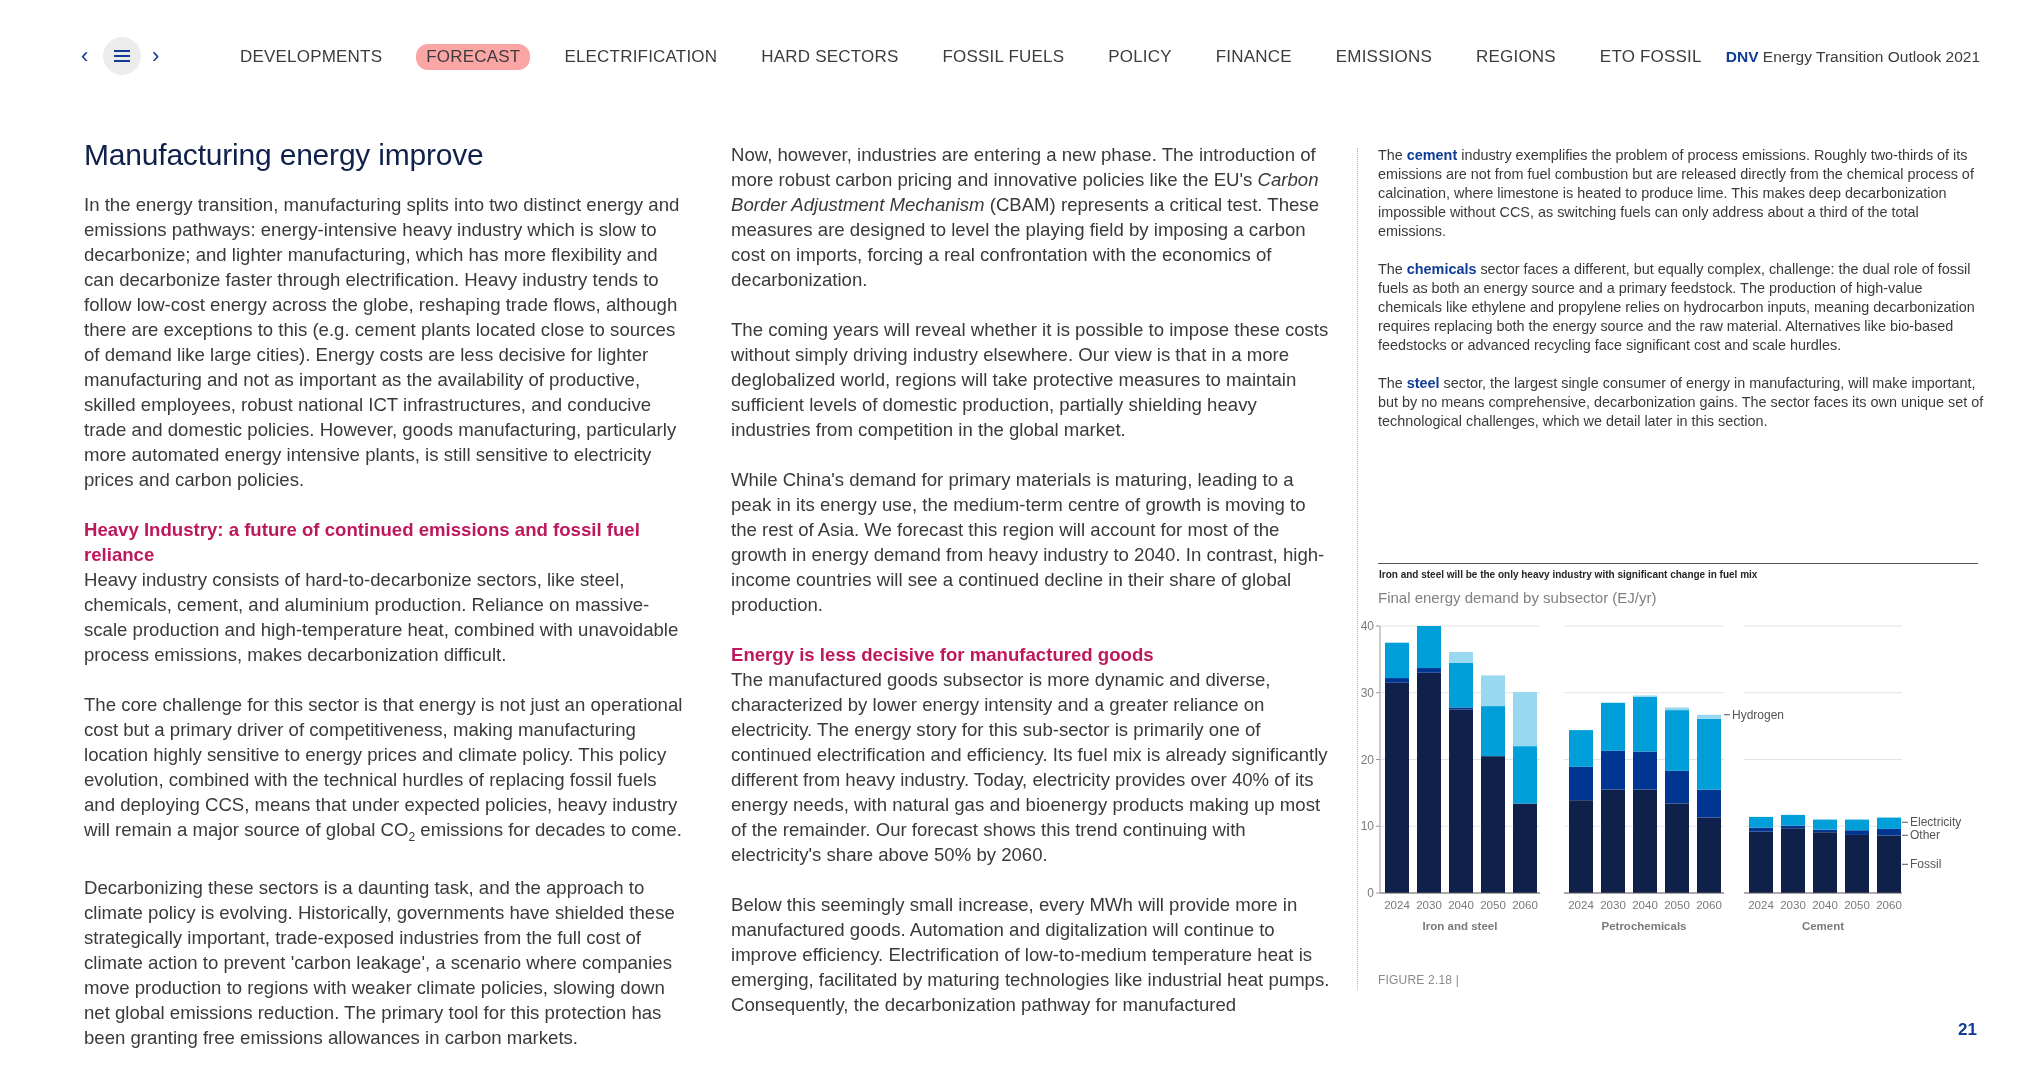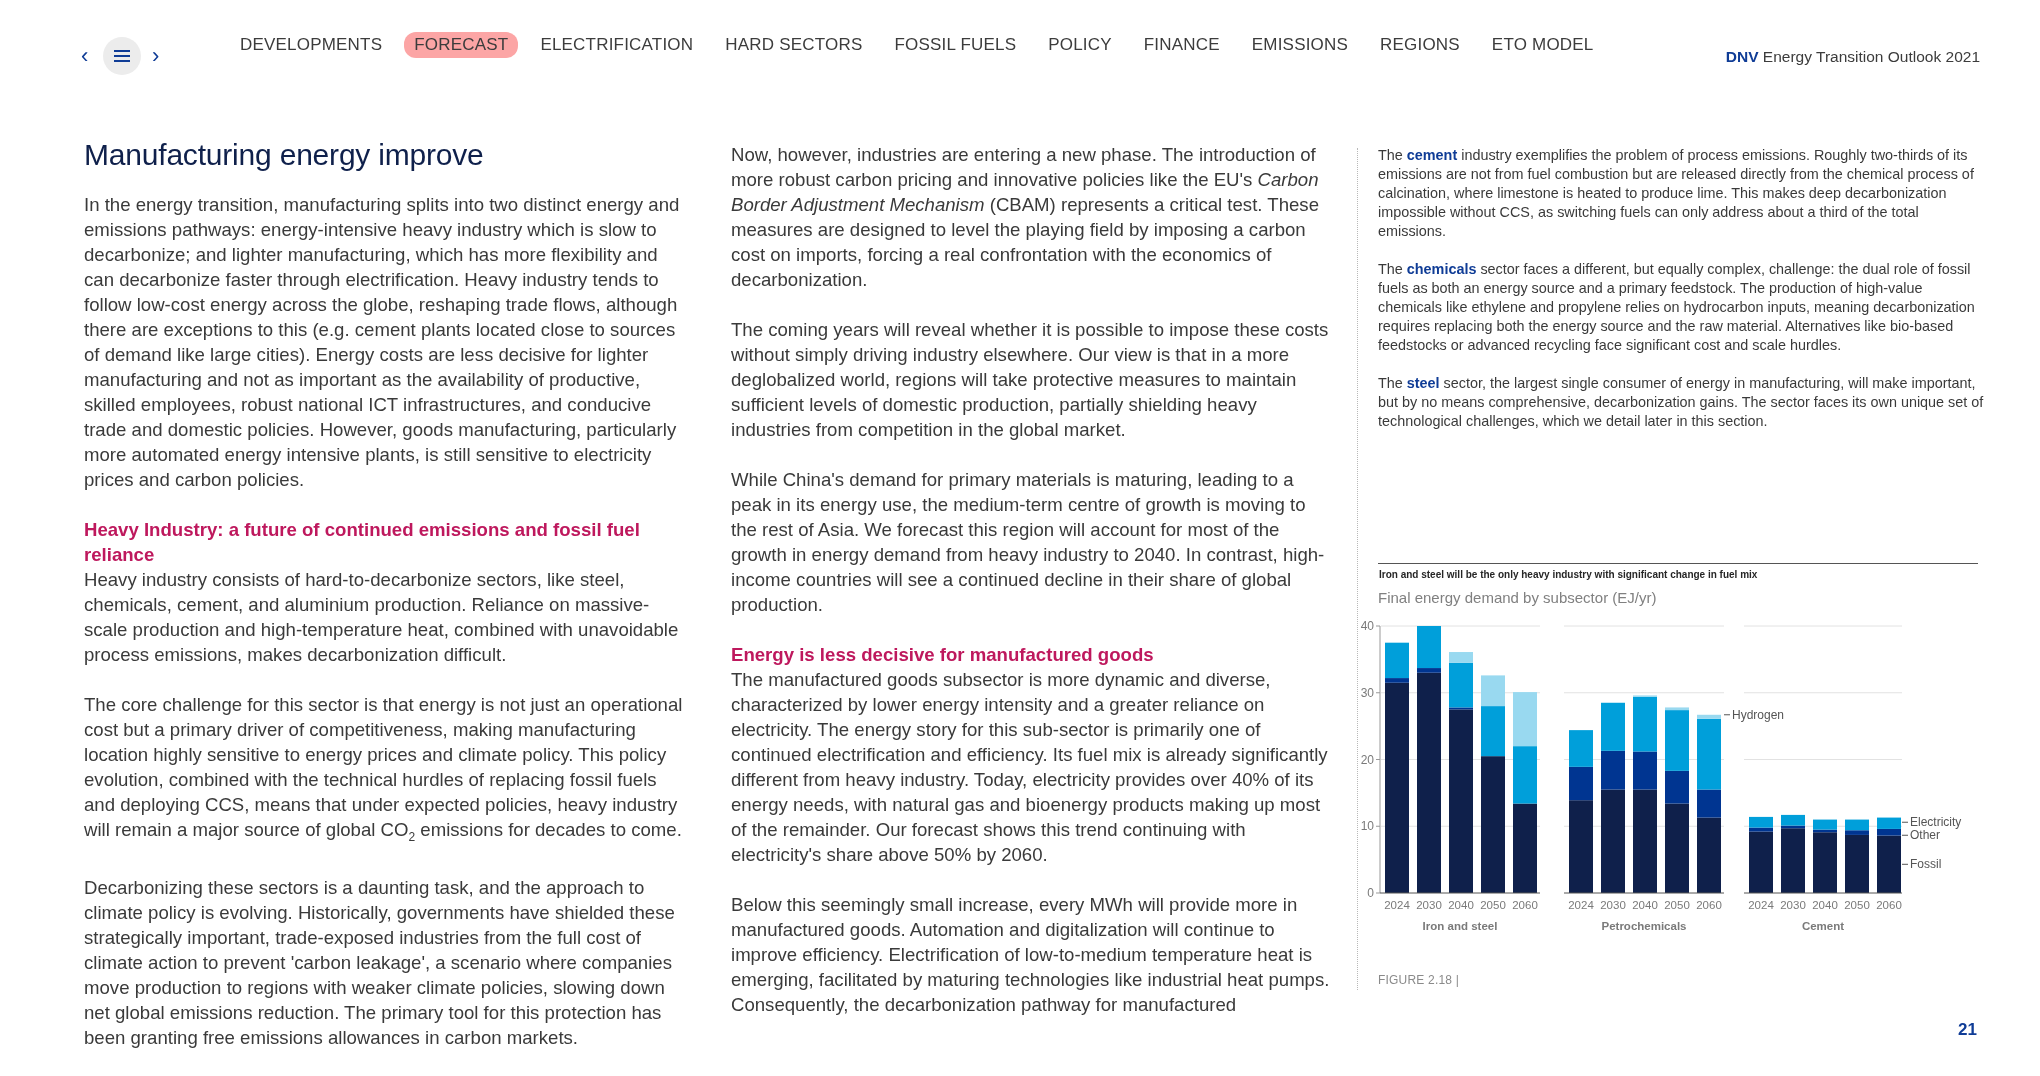--- a/index.html
+++ b/index.html
@@ -9,21 +9,21 @@
   
   .topbar { position: absolute; left: 0; top: 0; width: 2040px; height: 100px; }
   .nav-prev, .nav-next { position: absolute; top: 44px; font-size: 22px; color: #0f3c96; cursor: pointer; line-height: 24px; }
   .nav-prev { left: 81px; }
   .nav-next { left: 152px; }
   .menu-btn { position: absolute; left: 103px; top: 37px; width: 38px; height: 38px; border-radius: 50%; background: #ececec; cursor: pointer; }
   .menu-btn span { position: absolute; left: 11px; width: 16px; height: 2px; background: #0f3c96; }
   .menu-btn span:nth-child(1) { top: 13px; }
   .menu-btn span:nth-child(2) { top: 18px; }
   .menu-btn span:nth-child(3) { top: 23px; }
-  .nav-items { position: absolute; left: 230px; top: 32px; display: flex; gap: 0; align-items: center; }
+  .nav-items { position: absolute; left: 230px; top: 44px; display: flex; gap: 12px; align-items: center; }
   .nav-item { font-size: 17px; color: #3c3c3c; letter-spacing: 0.2px; padding: 3px 10px; margin-right: 12px; border-radius: 12px; cursor: pointer; white-space: nowrap; }
   .nav-item.active { background: #fca5a5; }
   .brand { position: absolute; right: 60px; top: 48px; font-size: 15.5px; color: #3c3c3c; }
   .brand b { color: #0f3c96; font-weight: bold; }
 
   
   .col { position: absolute; font-size: 18.6px; line-height: 25px; color: #3a3a3a; }
   .col1 { left: 84px; top: 136px; width: 606px; }
   .col2 { left: 731px; top: 142px; width: 605px; }
   .page-title { font-size: 30px; line-height: 38px; color: #0f204b; font-weight: normal; margin-bottom: 18px; letter-spacing: -0.2px; }
@@ -56,21 +56,21 @@
   <div class="nav-items" id="nav-items">
       <span class="nav-item">DEVELOPMENTS</span>
       <span class="nav-item active">FORECAST</span>
       <span class="nav-item">ELECTRIFICATION</span>
       <span class="nav-item">HARD SECTORS</span>
       <span class="nav-item">FOSSIL FUELS</span>
       <span class="nav-item">POLICY</span>
       <span class="nav-item">FINANCE</span>
       <span class="nav-item">EMISSIONS</span>
       <span class="nav-item">REGIONS</span>
-      <span class="nav-item">ETO MODEL</span>
+      <span class="nav-item">ETO FOSSIL</span>
     </div>
   <div class="brand"><b>DNV</b><span> Energy Transition Outlook 2021</span></div>
 </div>
 
 <div class="col col1">
   <h1 class="page-title">Manufacturing energy improve</h1>
   <p class="para">In the energy transition, manufacturing splits into two distinct energy and emissions pathways: energy-intensive heavy industry which is slow to decarbonize; and lighter manufacturing, which has more flexibility and can decarbonize faster through electrification. Heavy industry tends to follow low-cost energy across the globe, reshaping trade flows, although there are exceptions to this (e.g. cement plants located close to sources of demand like large cities). Energy costs are less decisive for lighter manufacturing and not as important as the availability of productive, skilled employees, robust national ICT infrastructures, and conducive trade and domestic policies. However, goods manufacturing, particularly more automated energy intensive plants, is still sensitive to electricity prices and carbon policies.</p>
   <p class="para"><span class="subhead" style="display:block">Heavy Industry: a future of continued emissions and fossil fuel reliance</span><span>Heavy industry consists of hard-to-decarbonize sectors, like steel, chemicals, cement, and aluminium production. Reliance on massive-scale production and high-temperature heat, combined with unavoidable process emissions, makes decarbonization difficult.</span></p>
   <p class="para"><span>The core challenge for this sector is that energy is not just an operational cost but a primary driver of competitiveness, making manufacturing location highly sensitive to energy prices and climate policy. This policy evolution, combined with the technical hurdles of replacing fossil fuels and deploying CCS, means that under expected policies, heavy industry will remain a major source of global CO</span><sub style="font-size:12px">2</sub><span> emissions for decades to come.</span></p>
   <p class="para">Decarbonizing these sectors is a daunting task, and the approach to climate policy is evolving. Historically, governments have shielded these strategically important, trade-exposed industries from the full cost of climate action to prevent 'carbon leakage', a scenario where companies move production to regions with weaker climate policies, slowing down net global emissions reduction. The primary tool for this protection has been granting free emissions allowances in carbon markets.</p>

